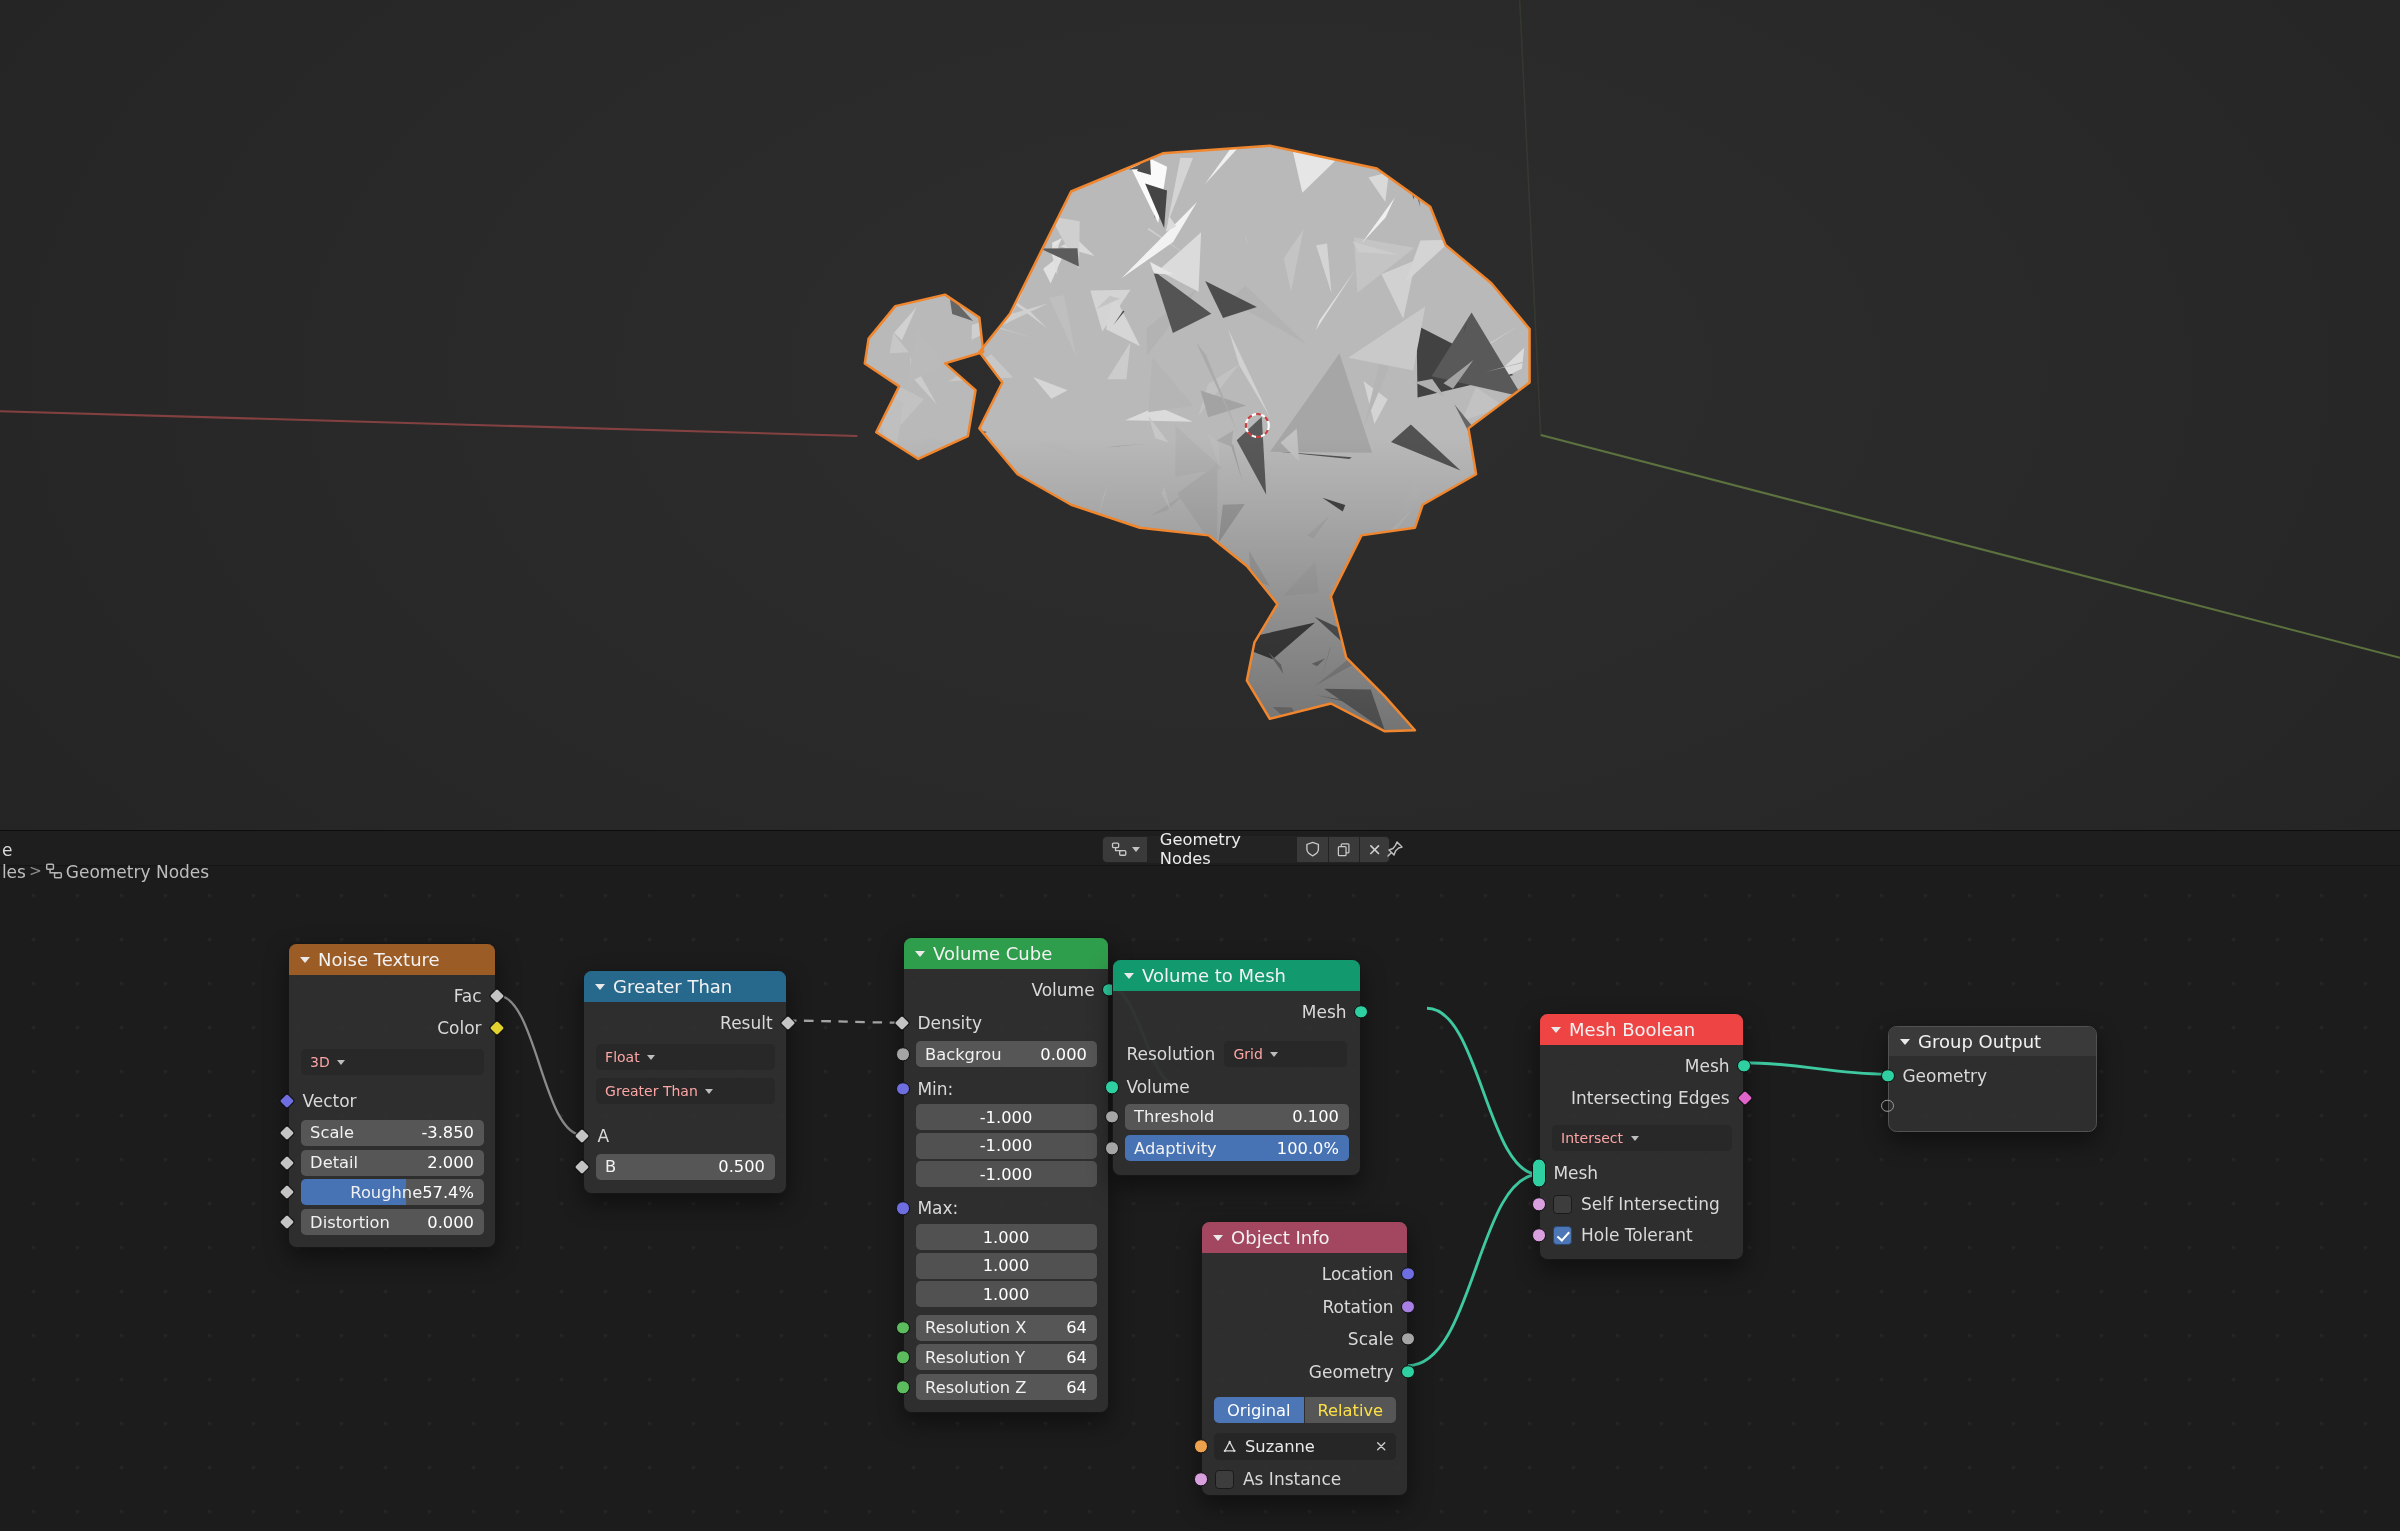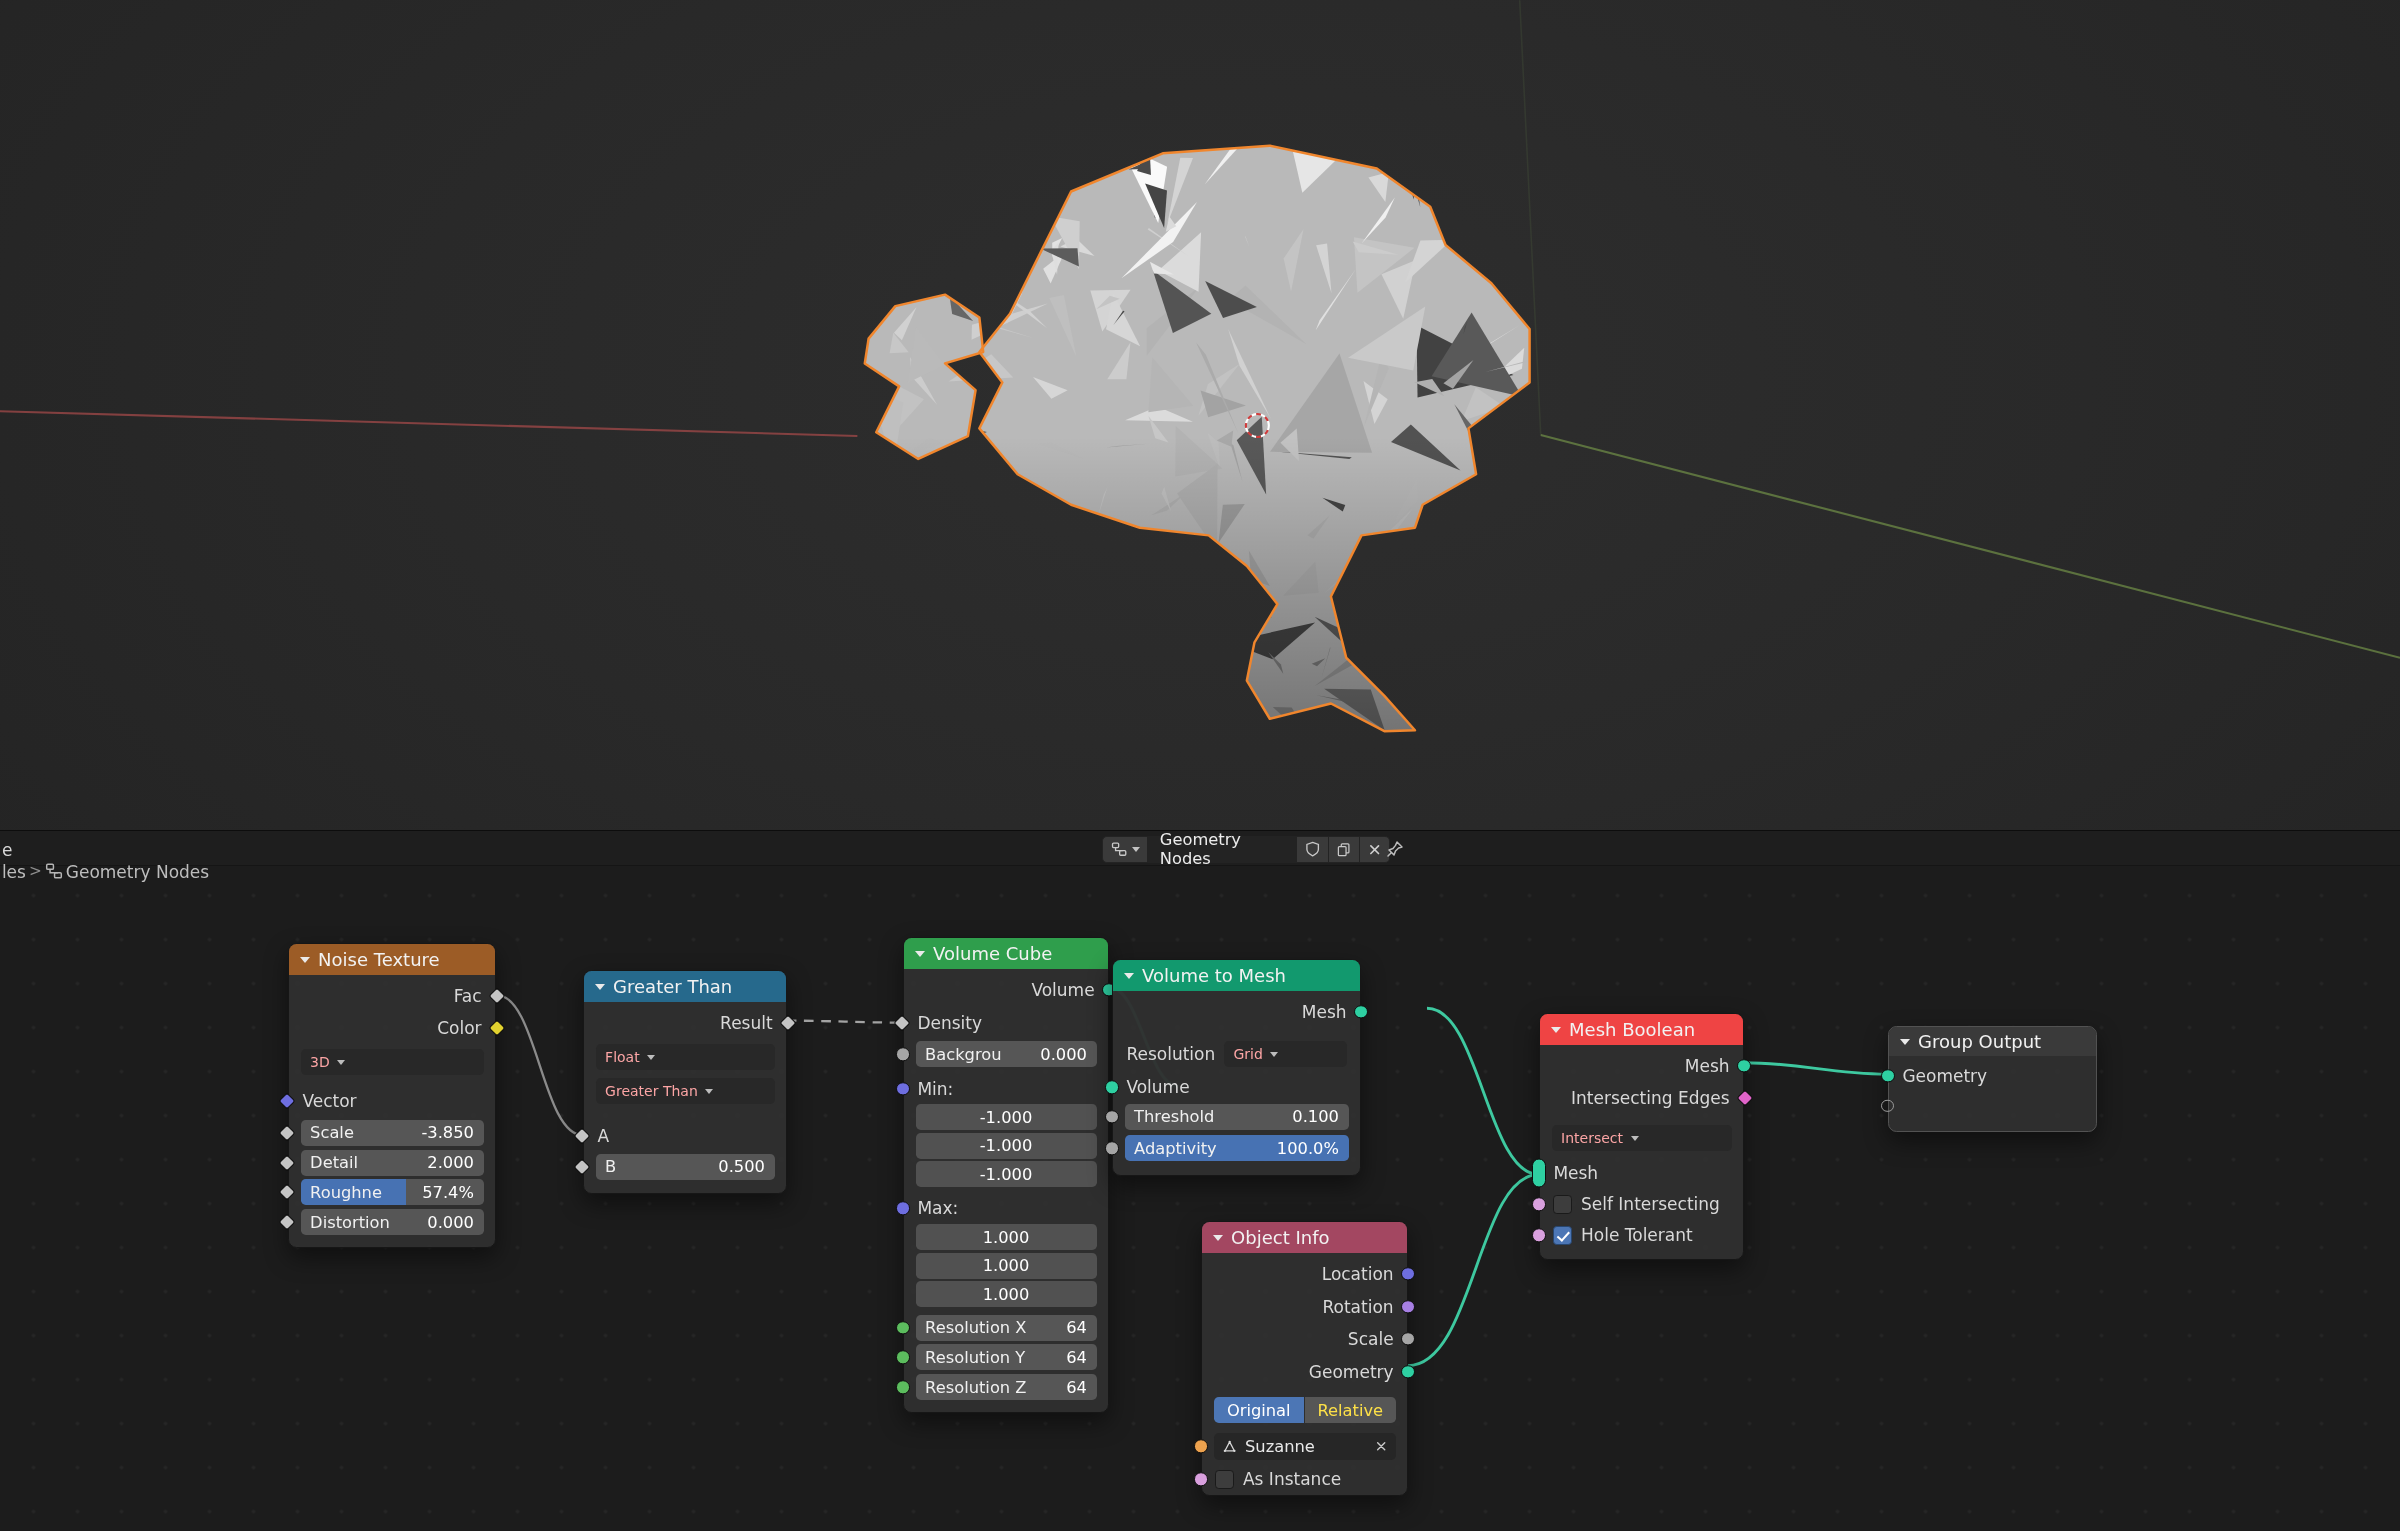--- a/index.html
+++ b/index.html
@@ -45,21 +45,21 @@
   .chev{width:0;height:0;border-left:5.3px solid transparent;border-right:5.3px solid transparent;border-top:6.2px solid #eaeaea;flex:0 0 auto;}
   .nbody{padding-top:4.8px;padding-bottom:7.6px;}
   .nrow{position:relative;display:flex;align-items:center;height:32px;padding:0 13.4px;font-size:17px;gap:8.6px;box-sizing:border-box;}
   .nrow.r{justify-content:flex-end;}
   .frow{position:relative;padding:0 11.5px;margin:3.8px 0;}
   .frow.tight{margin:2.4px 11.5px;padding:0;}
   .field{display:flex;align-items:center;justify-content:space-between;height:26px;background:#565656;
     border-radius:4.8px;padding:0 9.6px;font-size:16.3px;color:#f1f1f1;}
   .field .val{color:#ffffff;}
   .field.center{justify-content:center;background:#515151;}
-  .field.pct57{background:linear-gradient(90deg,#4772b3 0 57.4%,#565656 57.4%);}
+  .field.pct57{background:linear-gradient(90deg,#4772b3 0 57.4%,#565656 57.4%);justify-content:flex-end;}
   .field.pct100{background:#4772b3;}
   .enum{display:flex;align-items:center;justify-content:flex-start;height:26px;background:#282828;
     border-radius:4.8px;padding:0 9.6px;font-size:14px;color:#fca5a5;}
   .enum::after{content:"";width:0;height:0;border-left:4.8px solid transparent;border-right:4.8px solid transparent;border-top:5.7px solid #bdbdbd;margin-left:7.6px;}
   .combo{justify-content:space-between;}
   .seg{display:flex;gap:1px;}
   .seg .b{flex:1;height:26px;display:flex;align-items:center;justify-content:center;font-size:16.3px;color:#fde047;background:#565656;}
   .seg .b.on{background:#4c76b5;color:#ffffff;}
   .seg .b:first-child{border-radius:4.8px 0 0 4.8px;}
   .seg .b:last-child{border-radius:0 4.8px 4.8px 0;}

